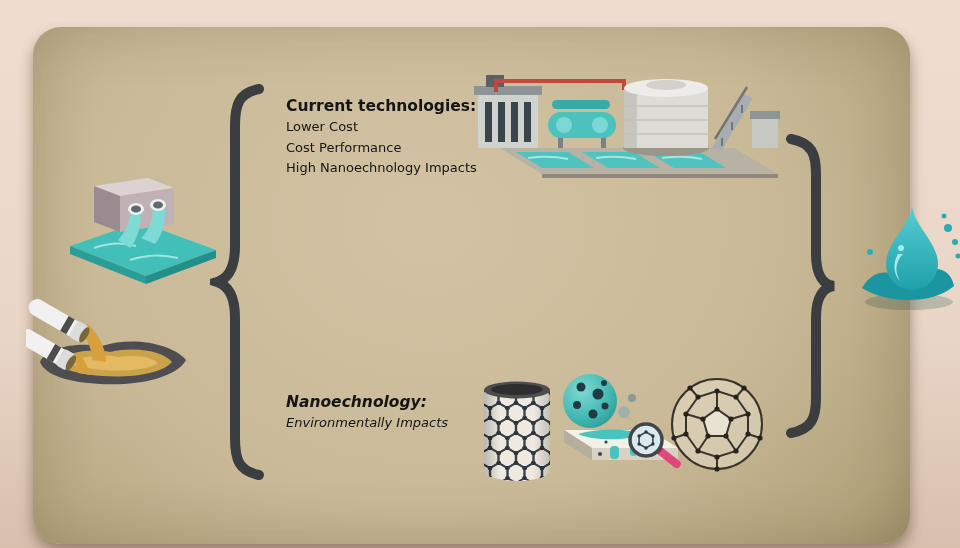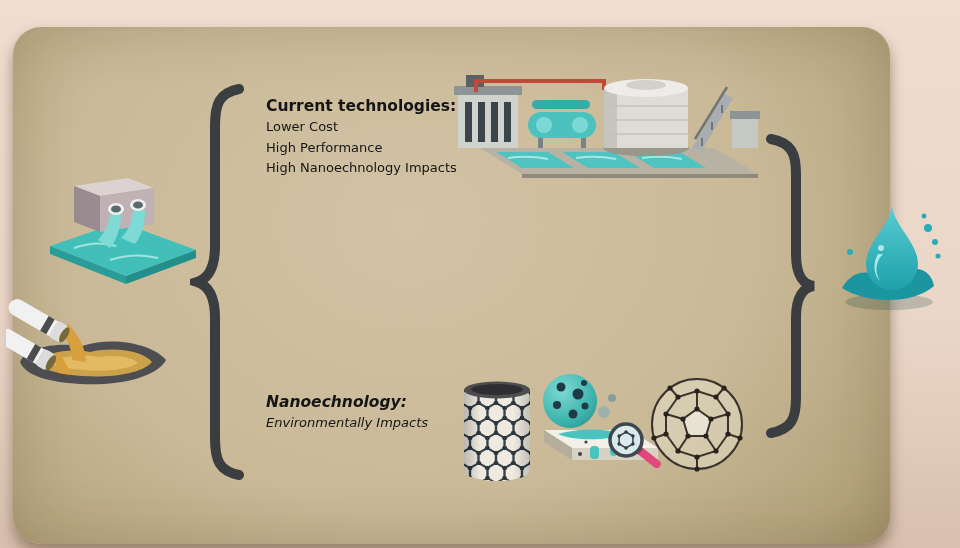--- a/index.html
+++ b/index.html
@@ -2,21 +2,21 @@
 <html><head>
 <meta charset="utf-8">
 <style>
   html,body{margin:0;padding:0;}
   body{
     width:960px;height:548px;
     font-family:"DejaVu Sans","Liberation Sans",sans-serif;
     background:linear-gradient(#f0ddcf 0%, #ead6c7 60%, #d8bfae 100%);
     overflow:hidden;
   }
-  .stage{position:relative;width:903px;height:548px;}
+  .stage{position:relative;width:903px;height:548px;margin-left:20px;}
   .panel{
     position:absolute;left:13px;top:27px;right:13px;bottom:4px;
     border-radius:28px;
     background:
       radial-gradient(95% 130% at 45% 38%,
         #d2c3a5 0%, #c9b997 42%, #b4a47d 66%, #93835c 88%, #7c6d48 100%);
     box-shadow:0 8px 14px rgba(70,50,25,.45), inset 0 0 60px rgba(60,45,15,.18);
   }
   .brace{position:absolute;}
   .brace-left{left:190px;top:84px;width:56px;height:396px;}
@@ -46,21 +46,21 @@
     <path d="M49,5 C29,9 25,20 25,42 L25,162 C25,186 17,195 7,198 C17,201 25,210 25,234 L25,354 C25,376 29,387 49,391" fill="none" stroke="#3b3e41" stroke-width="10" stroke-linecap="round"></path>
   </svg>
 
   <svg class="brace brace-right" viewBox="0 0 56 304">
     <path d="M7,5 C28,9 32,20 32,40 L32,120 C32,142 40,151 50,152 C40,153 32,162 32,184 L32,264 C32,284 28,295 7,299" fill="none" stroke="#3b3e41" stroke-width="10" stroke-linecap="round"></path>
   </svg>
 
   <div class="textblock tb-current">
     <div class="title">Current technologies:</div>
     <div class="item">Lower Cost</div>
-    <div class="item">High Performance</div>
+    <div class="item">Cost Performance</div>
     <div class="item">High Nanoechnology Impacts</div>
   </div>
 
   <div class="textblock tb-nano">
     <div class="title">Nanoechnology:</div>
     <div class="item">Environmentally Impacts</div>
   </div>
 
   <svg class="art art-plant" viewBox="0 0 312 122">
 

